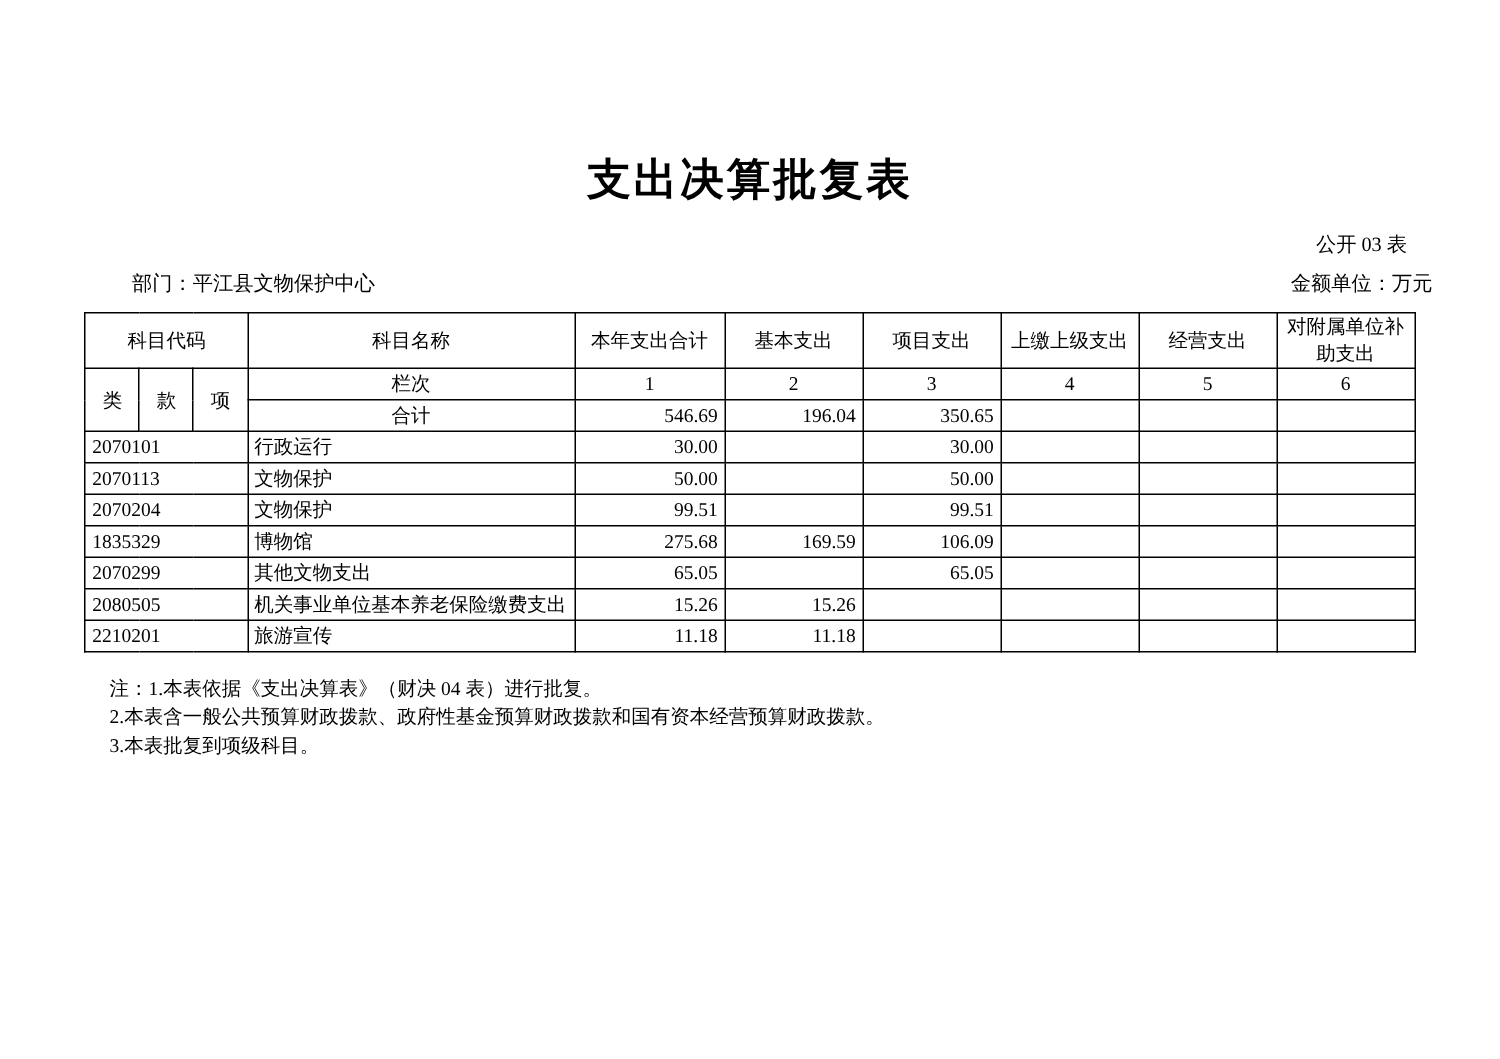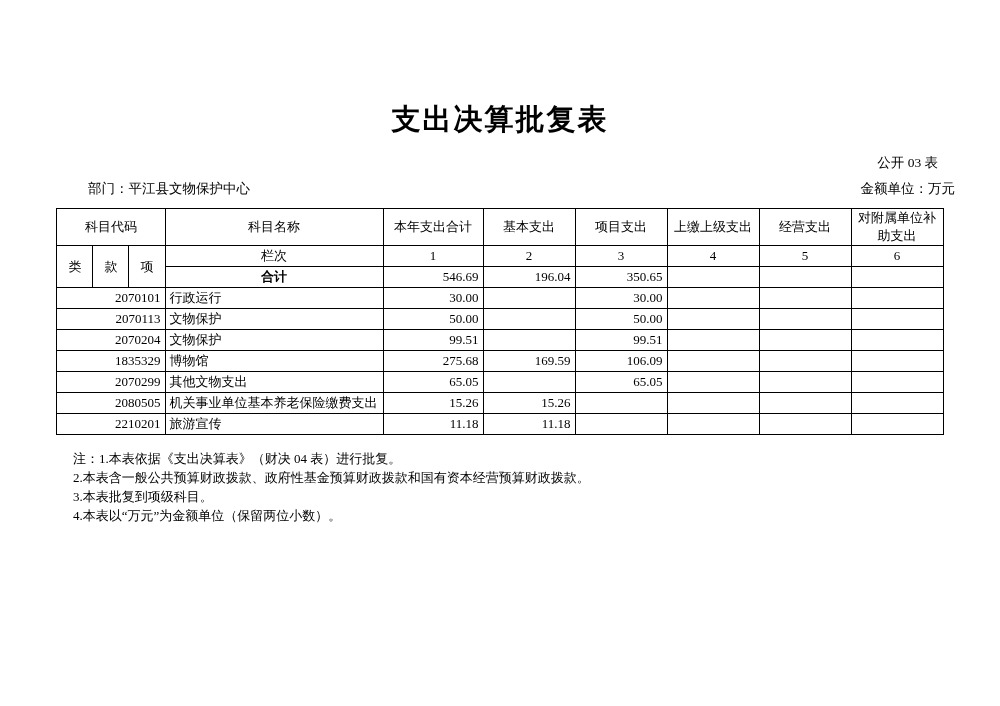--- a/index.html
+++ b/index.html
@@ -83,29 +83,28 @@
     height: 26px;
   }
   td.lane-num {
     text-align: center;
     vertical-align: middle;
     height: 26px;
   }
   td.sum-label {
     text-align: center;
     vertical-align: middle;
-    font-weight: bold;
   }
   td.num {
     text-align: right;
     padding-right: 16px;
     vertical-align: middle;
   }
   td.code {
-    text-align: right;
+    text-align: left;
     vertical-align: middle;
   }
   td.name {
     text-align: left;
     padding-left: 12px;
     vertical-align: middle;
   }
   .notes {
     margin: 14px 0 0 0;
     padding-left: 73px;
@@ -248,16 +247,15 @@
         <td class="num"></td>
         <td class="num"></td>
       </tr>
     </tbody>
   </table>
 
   <div class="notes">
     <div>注：1.本表依据《支出决算表》（财决 04 表）进行批复。</div>
     <div>2.本表含一般公共预算财政拨款、政府性基金预算财政拨款和国有资本经营预算财政拨款。</div>
     <div>3.本表批复到项级科目。</div>
-    <div>4.本表以“万元”为金额单位（保留两位小数）。</div>
   </div>
 
 </div>
 
 </body></html>

